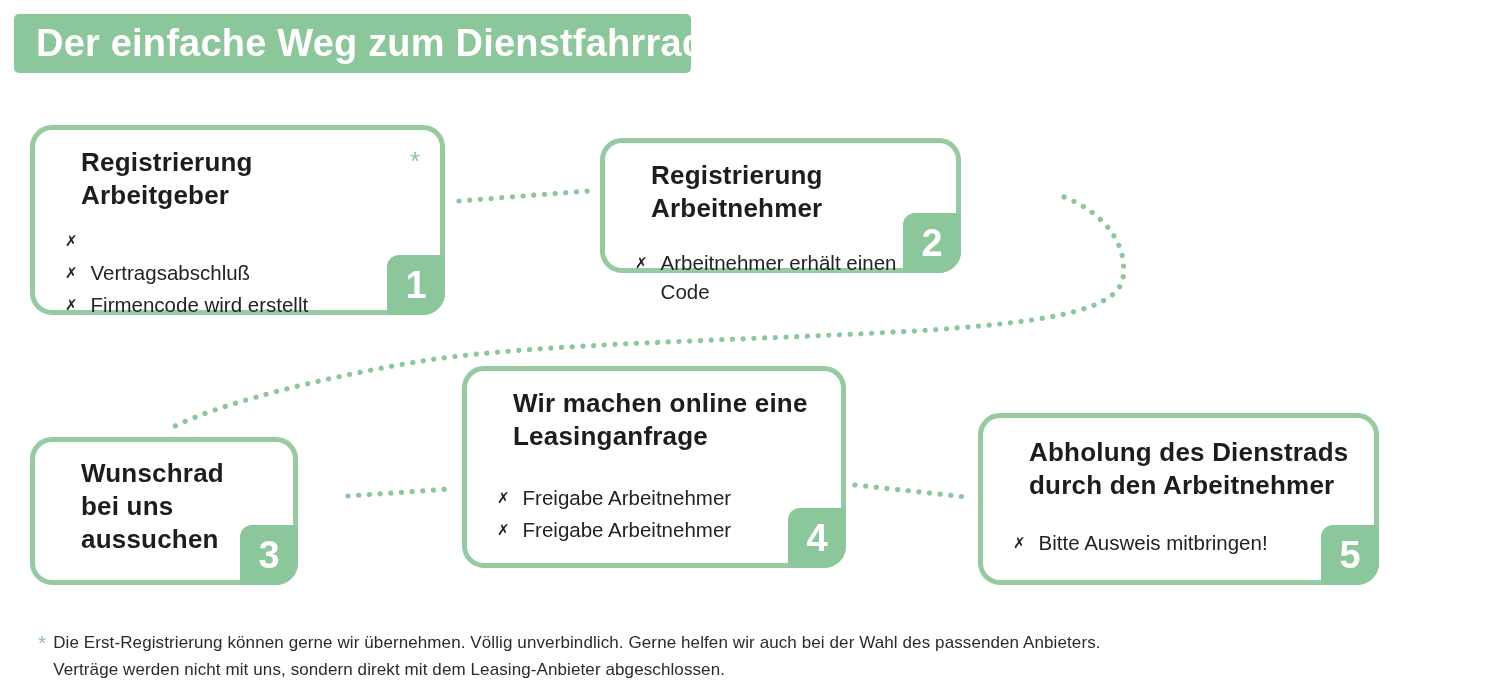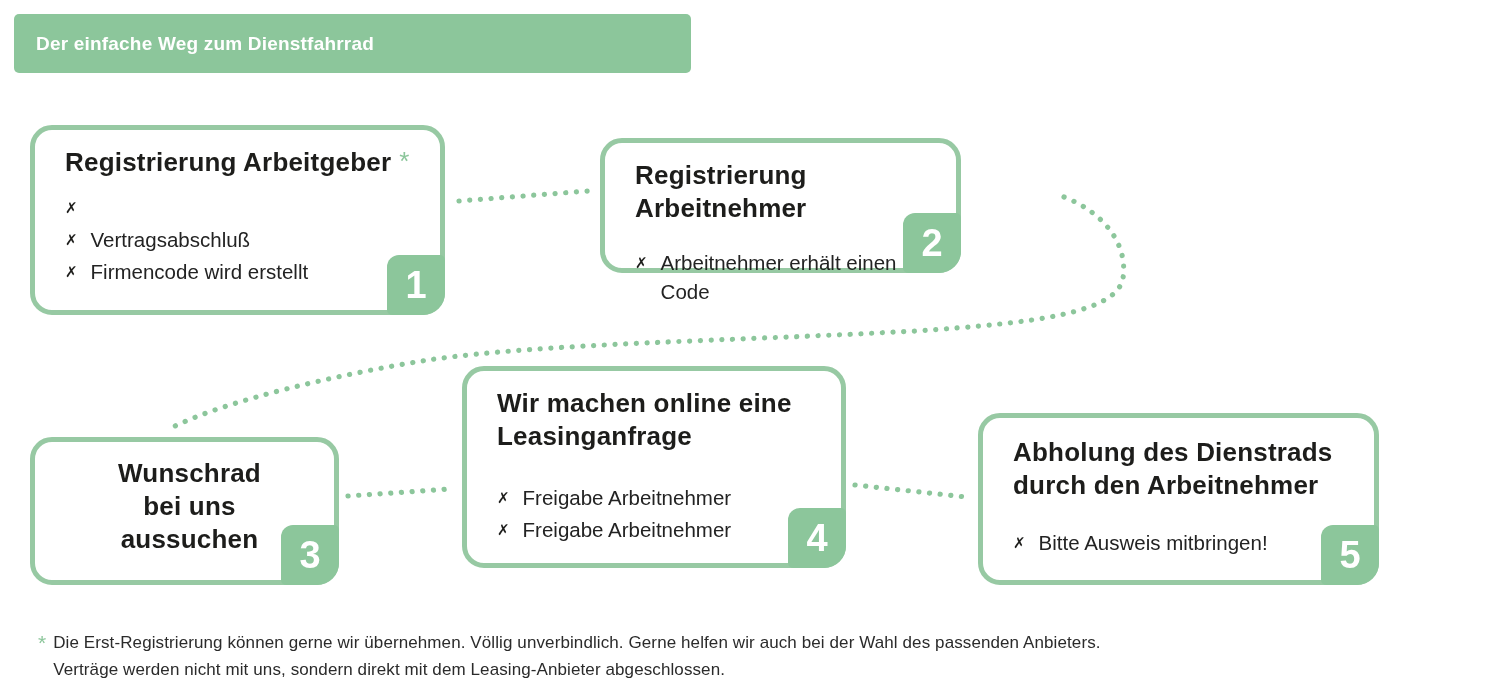--- a/index.html
+++ b/index.html
@@ -9,36 +9,36 @@
   }
   .connectors{position:absolute;left:0;top:0;width:1500px;height:697px;}
   .connector{fill:none;stroke:#8cc69b;stroke-width:5.2;stroke-linecap:round;stroke-dasharray:0.1 10.6;}
 
   .banner{
     position:absolute;left:14px;top:14px;width:677px;height:59px;
     background:#8cc69b;border-radius:5px;
     display:flex;align-items:center;padding-left:22px;box-sizing:border-box;
   }
   .banner h1{
-    margin:0;font-size:19px;font-weight:700;color:#ffffff;letter-spacing:.2px;white-space:nowrap;
+    margin:0;font-size:38px;font-weight:700;color:#ffffff;letter-spacing:.2px;white-space:nowrap;
   }
 
   .step-box{
     position:absolute;background:#ffffff;border:5px solid #97c9a3;border-radius:22px;
     box-sizing:border-box;
   }
   .box-1{left:30px;top:125px;width:415px;height:190px;}
   .box-2{left:600px;top:138px;width:361px;height:135px;}
-  .box-3{left:30px;top:437px;width:309px;height:148px;text-align:center;}
+  .box-3{left:30px;top:437px;width:268px;height:148px;}
   .box-4{left:462px;top:366px;width:384px;height:202px;}
   .box-5{left:978px;top:413px;width:401px;height:172px;}
 
   .box-title{
     font-size:26px;font-weight:700;line-height:33px;color:#1d1d1b;
-    white-space:pre-line;letter-spacing:.2px;
+    white-space:pre-line;letter-spacing:.2px;margin-left:16px;
   }
   .title-row{display:flex;align-items:flex-start;gap:8px;}
   .title-asterisk{color:#8cc69b;font-size:26px;font-weight:400;line-height:30px;}
 
   .box-inner{padding:16px 20px 0 30px;}
   .bullets{list-style:none;margin:0;padding:0;}
   .bullet{
     display:flex;align-items:baseline;gap:13px;
     font-size:20.5px;line-height:29px;color:#232323;
   }

